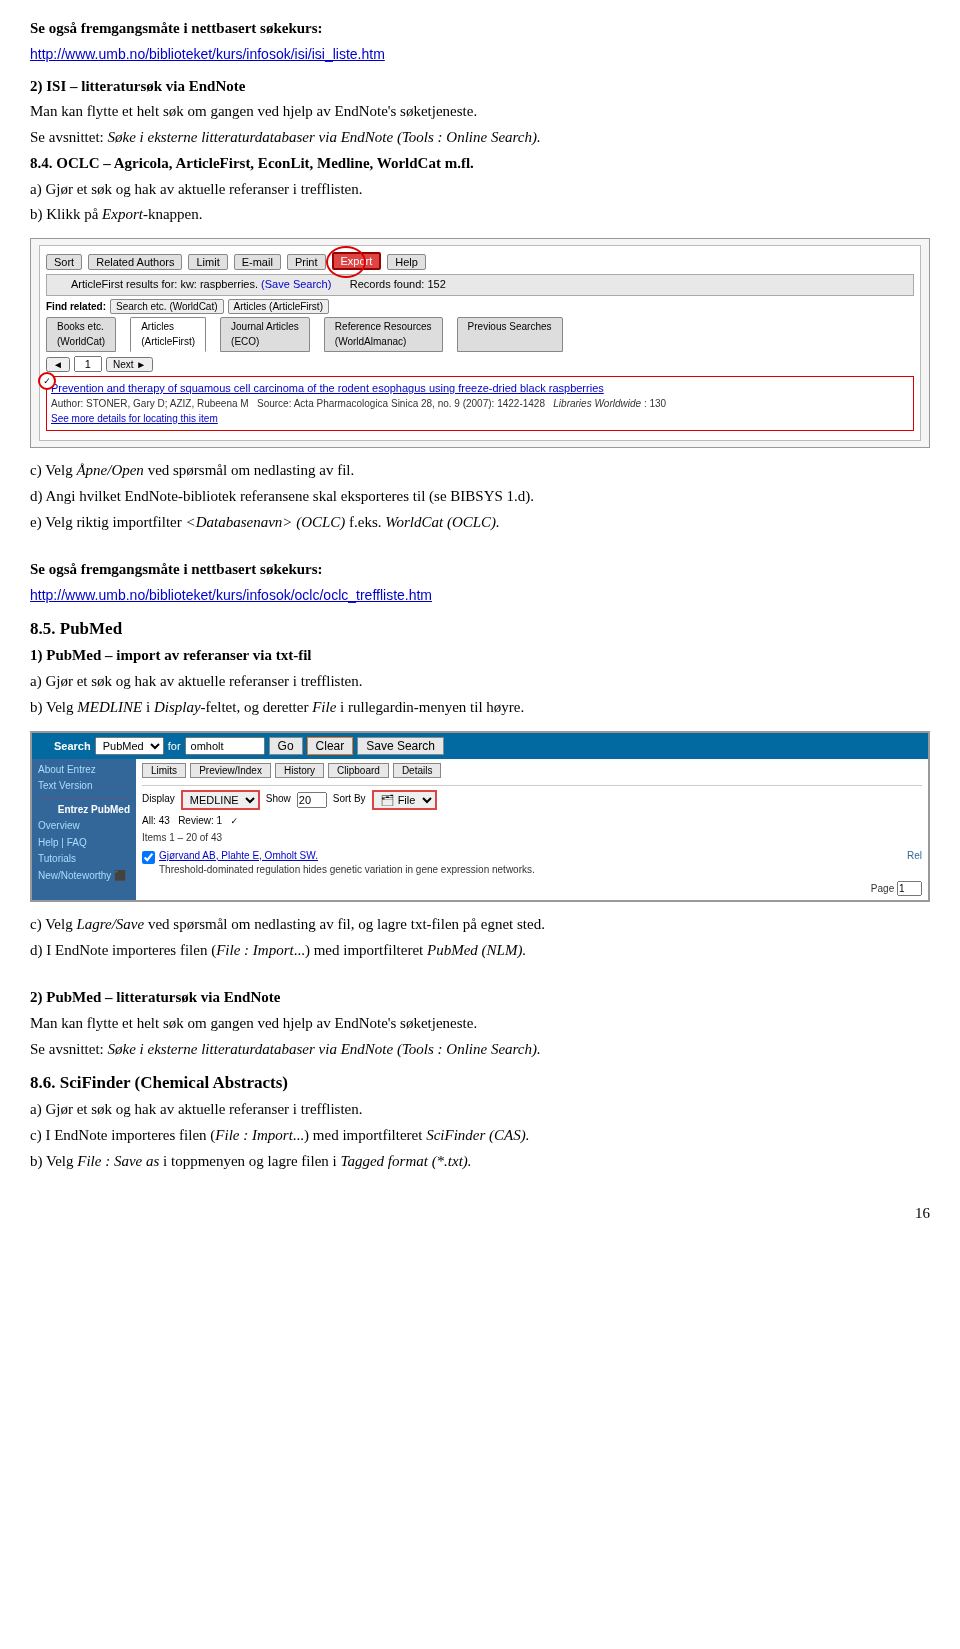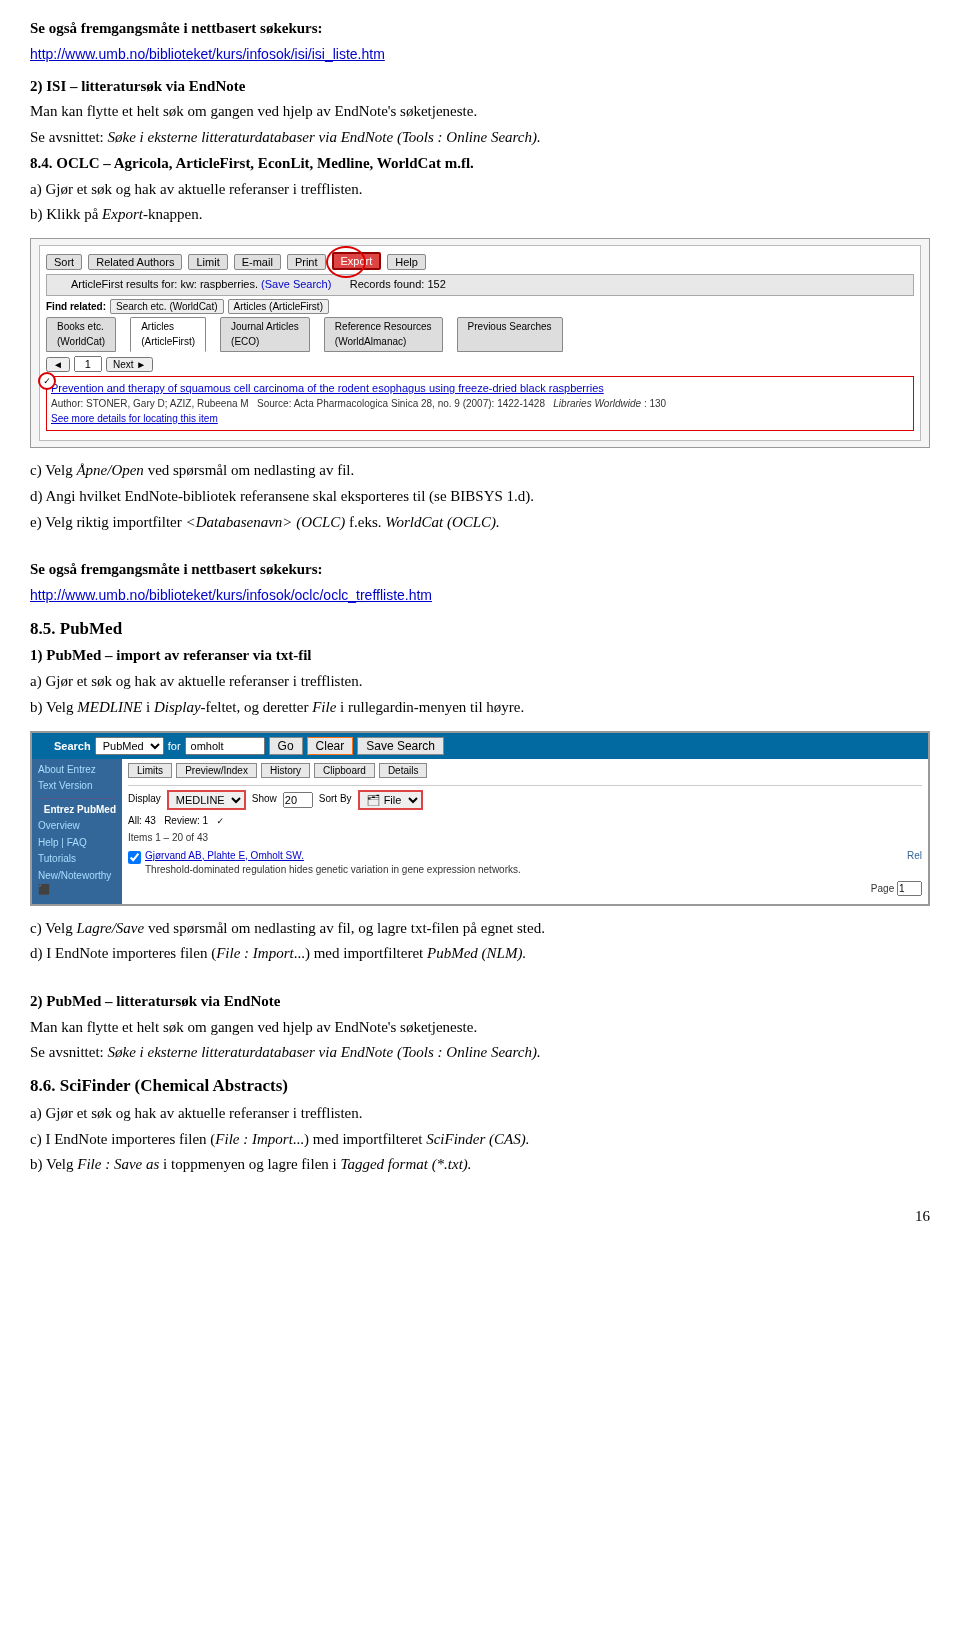--- a/index.html
+++ b/index.html
@@ -114,21 +114,21 @@
     }
     .pm-search-bar button {
       font-size: 12px;
       padding: 1px 8px;
       cursor: pointer;
     }
     .pm-body {
       display: flex;
     }
     .pm-sidebar {
-      width: 90px;
+      width: 104px;
       background: #336699;
       color: #fff;
       padding: 4px 6px;
       font-size: 10px;
       min-height: 120px;
     }
     .pm-sidebar a { color: #adf; text-decoration: none; font-size: 10px; }
     .pm-sidebar .pm-sidebar-item { margin-bottom: 2px; }
     .pm-main {
       flex: 1;

